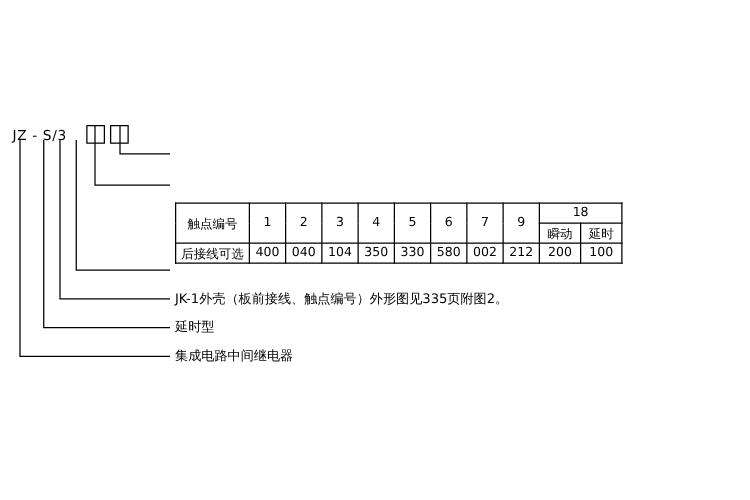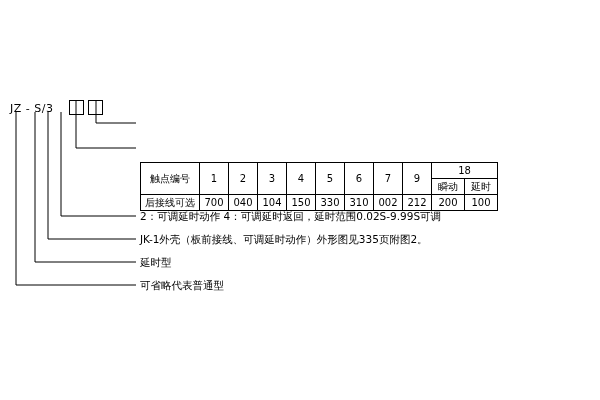--- a/index.html
+++ b/index.html
@@ -111,35 +111,34 @@
       <td class="col" rowspan="2">7</td>
       <td class="col" rowspan="2">9</td>
       <td class="col-wide" colspan="2">18</td>
     </tr>
     <tr>
       <td class="col-wide">瞬动</td>
       <td class="col-wide">延时</td>
     </tr>
     <tr>
       <td class="hdr-label">后接线可选</td>
-      <td class="col">700</td>
+      <td class="col">400</td>
       <td class="col">040</td>
       <td class="col">104</td>
-      <td class="col">150</td>
+      <td class="col">350</td>
       <td class="col">330</td>
-      <td class="col">310</td>
+      <td class="col">580</td>
       <td class="col">002</td>
       <td class="col">212</td>
       <td class="col-wide">200</td>
       <td class="col-wide">100</td>
     </tr>
   </tbody>
     </table>
 
-  <div class="desc" style="left:140px; top:210px;">2：可调延时动作  4：可调延时返回，延时范围0.02S-9.99S可调</div>
 
-  <div class="desc" style="left:140px; top:233px;">JK-1外壳（板前接线、可调延时动作）外形图见335页附图2。</div>
+  <div class="desc" style="left:140px; top:233px;">JK-1外壳（板前接线、触点编号）外形图见335页附图2。</div>
 
   <div class="desc" style="left:140px; top:256px;">延时型</div>
 
-  <div class="desc" style="left:140px; top:279px;">可省略代表普通型</div>
+  <div class="desc" style="left:140px; top:279px;">集成电路中间继电器</div>
 
 </div>
 
 </body></html>

